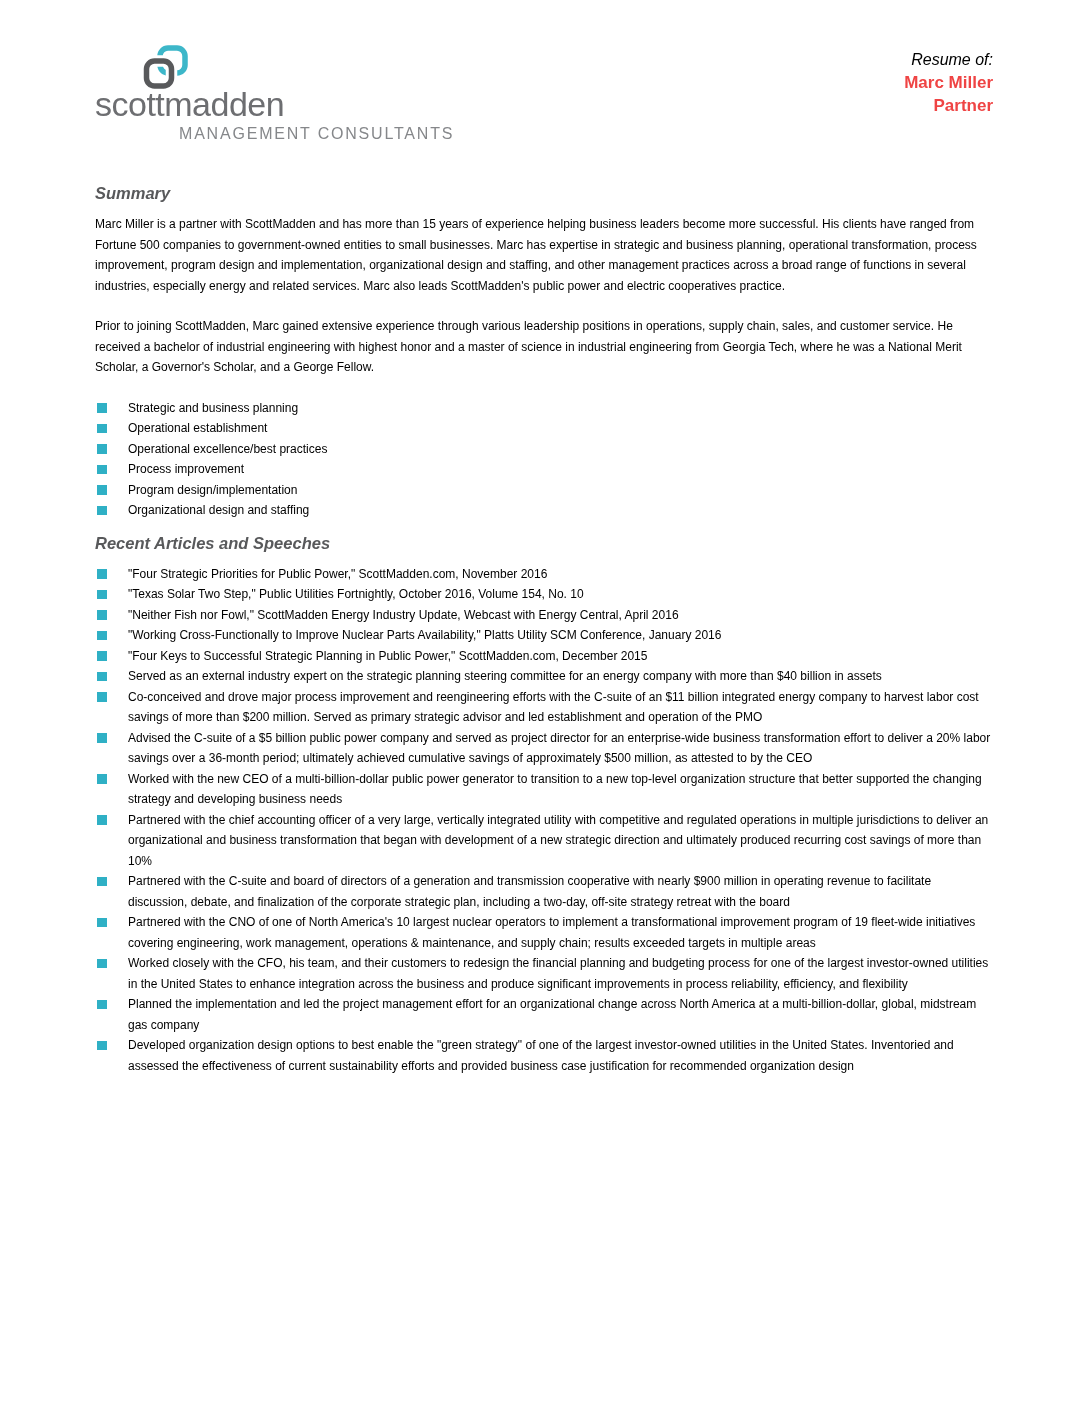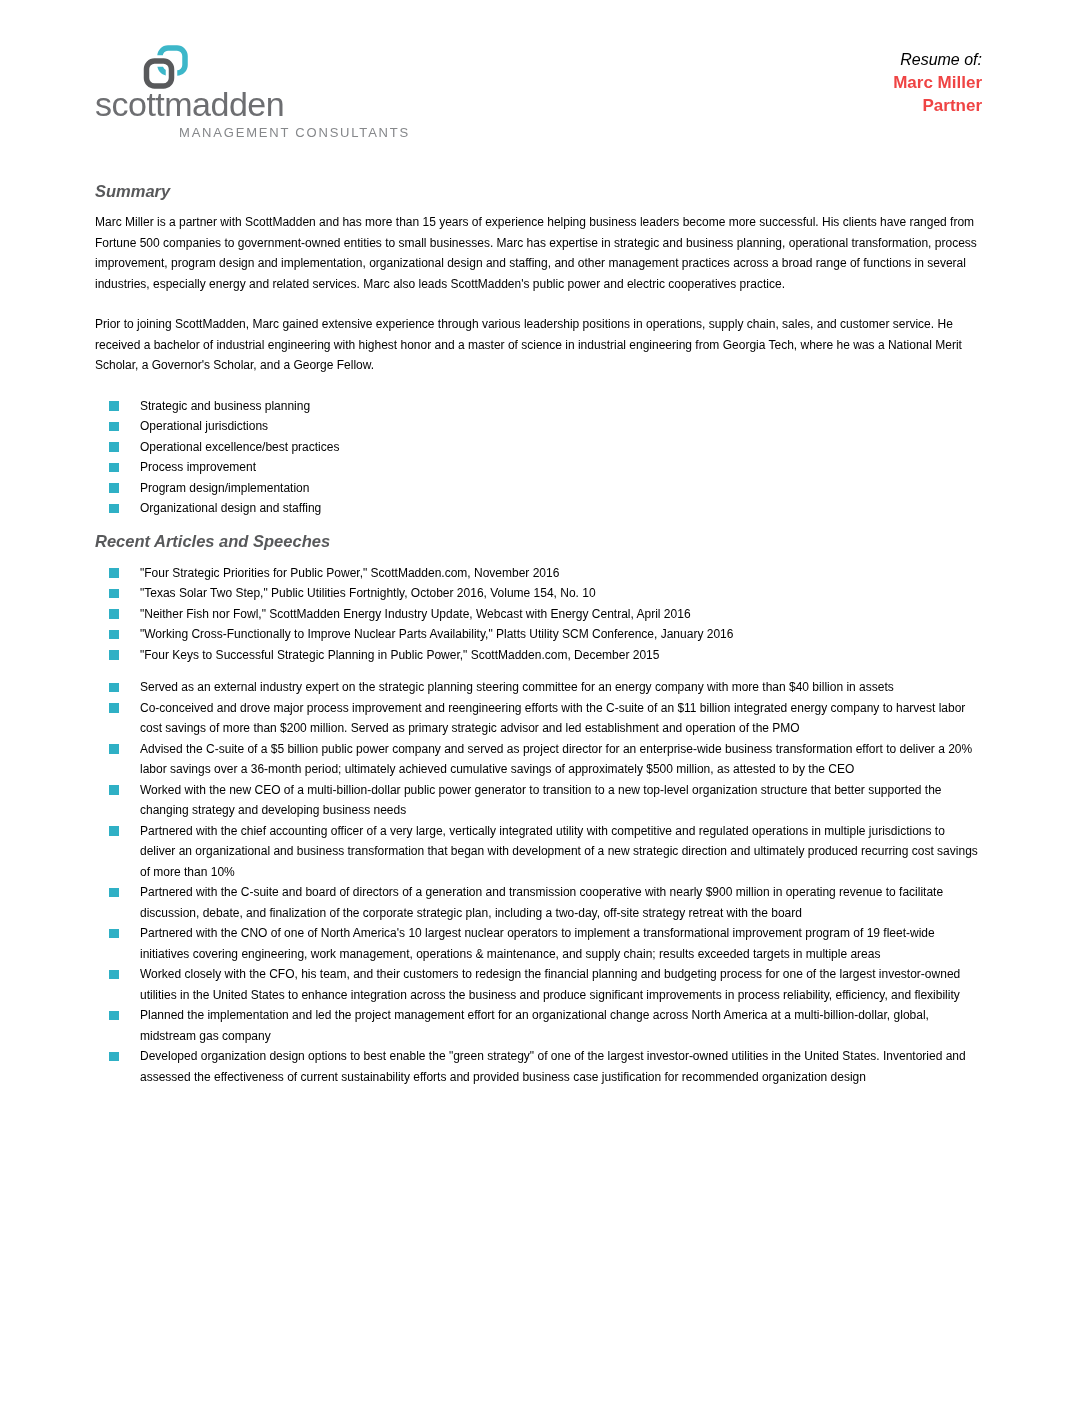--- a/index.html
+++ b/index.html
@@ -29,29 +29,29 @@
     font-size:34px;
     line-height:30px;
     letter-spacing:-0.5px;
     color:var(--logo-gray);
     font-weight:normal;
   }
   .logo-tagline{
     display:block;
     margin-top:6px;
     margin-left:57px;
-    font-size:13px;
+    font-size:16px;
     letter-spacing:1.8px;
     color:#85878a;
     padding-left:27px;
   }
   .resume-of-block{
     position:absolute;
     top:48px;
-    right:106px;
+    right:95px;
     text-align:right;
     line-height:23px;
   }
   .resume-of-label{
     font-style:italic;
     font-size:16px;
     color:#000;
   }
   .person-name,.person-title{
     font-weight:bold;
@@ -70,21 +70,21 @@
   .section-heading.first{
     margin-top:41px;
   }
   .body-text{
     font-size:12px;
     line-height:20.5px;
   }
   p.body-text{margin:0 0 20px 0;}
   ul.bullet-list{
     list-style:none;
-    margin:12px;
+    margin:0;
     padding:0;
   }
   ul.bullet-list li{
     position:relative;
     padding-left:33px;
   }
   .bullet{
     position:absolute;
     left:2px;
     top:5.5px;
@@ -118,21 +118,21 @@
   </div>
 
   
   <h2 class="section-heading first">Summary</h2>
   <p class="body-text">Marc Miller is a partner with ScottMadden and has more than 15 years of experience helping business leaders become more successful. His clients have ranged from Fortune 500 companies to government-owned entities to small businesses. Marc has expertise in strategic and business planning, operational transformation, process improvement, program design and implementation, organizational design and staffing, and other management practices across a broad range of functions in several industries, especially energy and related services. Marc also leads ScottMadden's public power and electric cooperatives practice.</p>
   <p class="body-text">Prior to joining ScottMadden, Marc gained extensive experience through various leadership positions in operations, supply chain, sales, and customer service. He received a bachelor of industrial engineering with highest honor and a master of science in industrial engineering from Georgia Tech, where he was a National Merit Scholar, a Governor's Scholar, and a George Fellow.</p>
 
   
   <ul class="bullet-list body-text">
     <li><span class="bullet"></span><span>Strategic and business planning</span></li>
-    <li><span class="bullet"></span><span>Operational jurisdictions</span></li>
+    <li><span class="bullet"></span><span>Operational establishment</span></li>
     <li><span class="bullet"></span><span>Operational excellence/best practices</span></li>
     <li><span class="bullet"></span><span>Process improvement</span></li>
     <li><span class="bullet"></span><span>Program design/implementation</span></li>
     <li><span class="bullet"></span><span>Organizational design and staffing</span></li>
   </ul>
 
   
   <h2 class="section-heading">Recent Articles and Speeches</h2>
   <ul class="bullet-list body-text">
     <li><span class="bullet"></span><span>"Four Strategic Priorities for Public Power," ScottMadden.com, November 2016</span></li>

